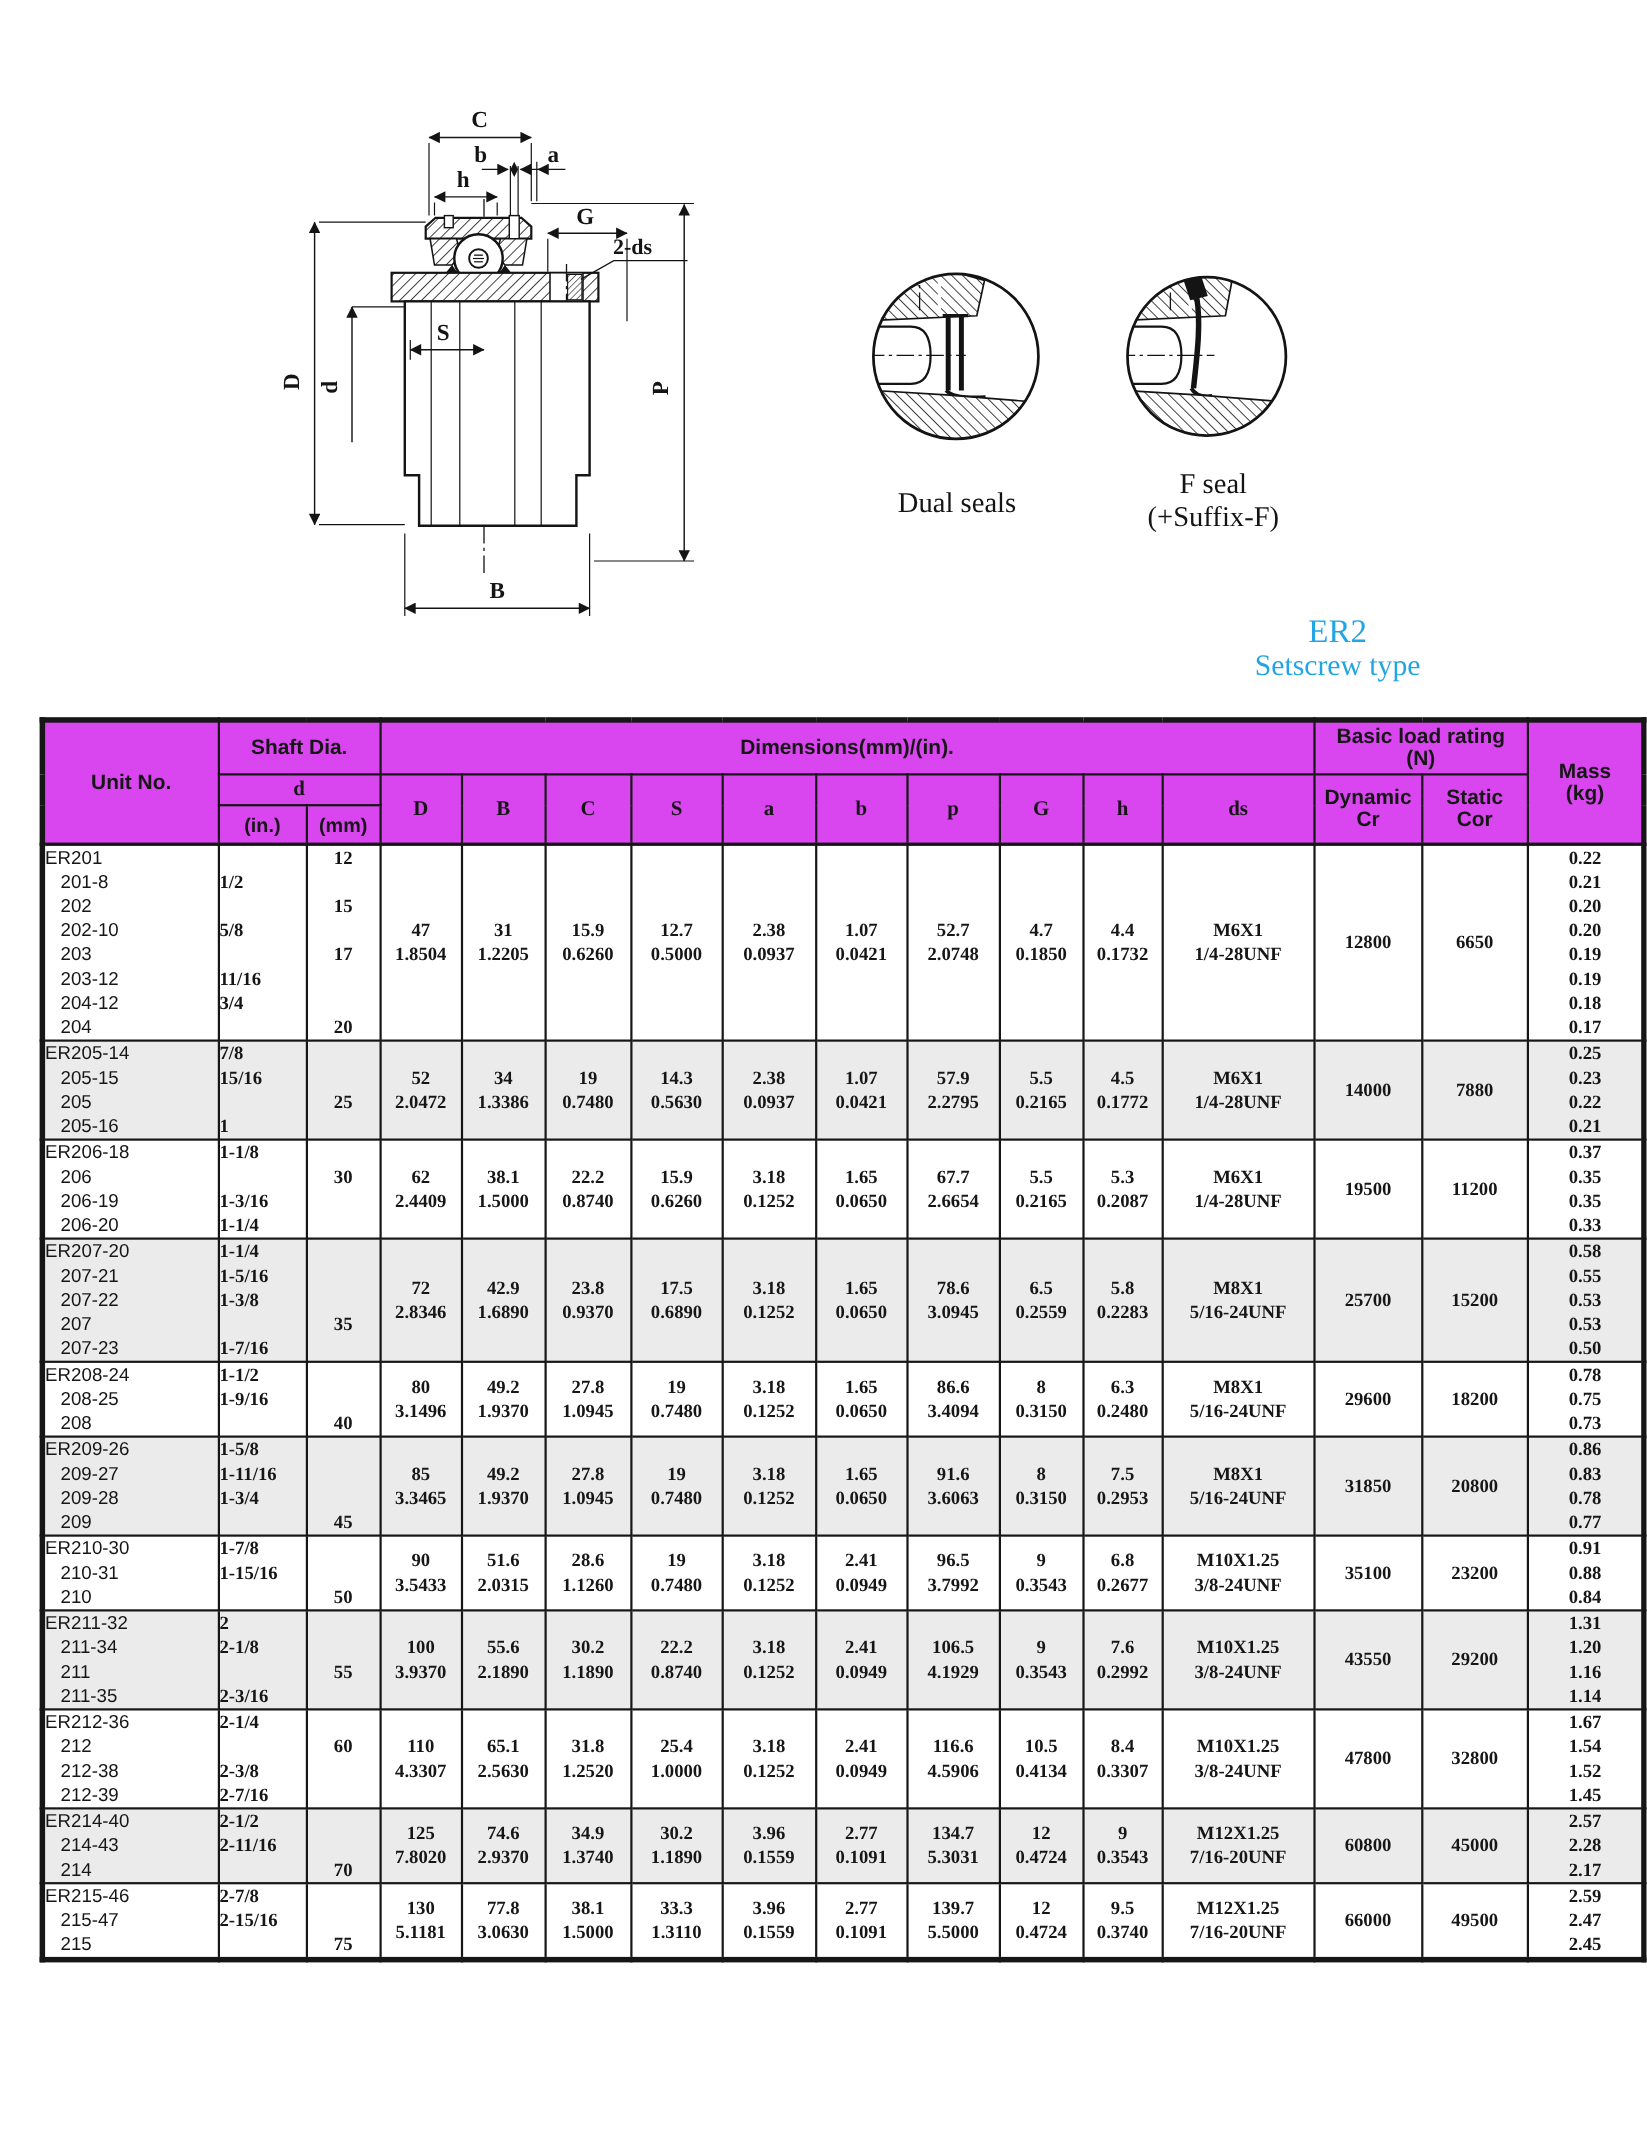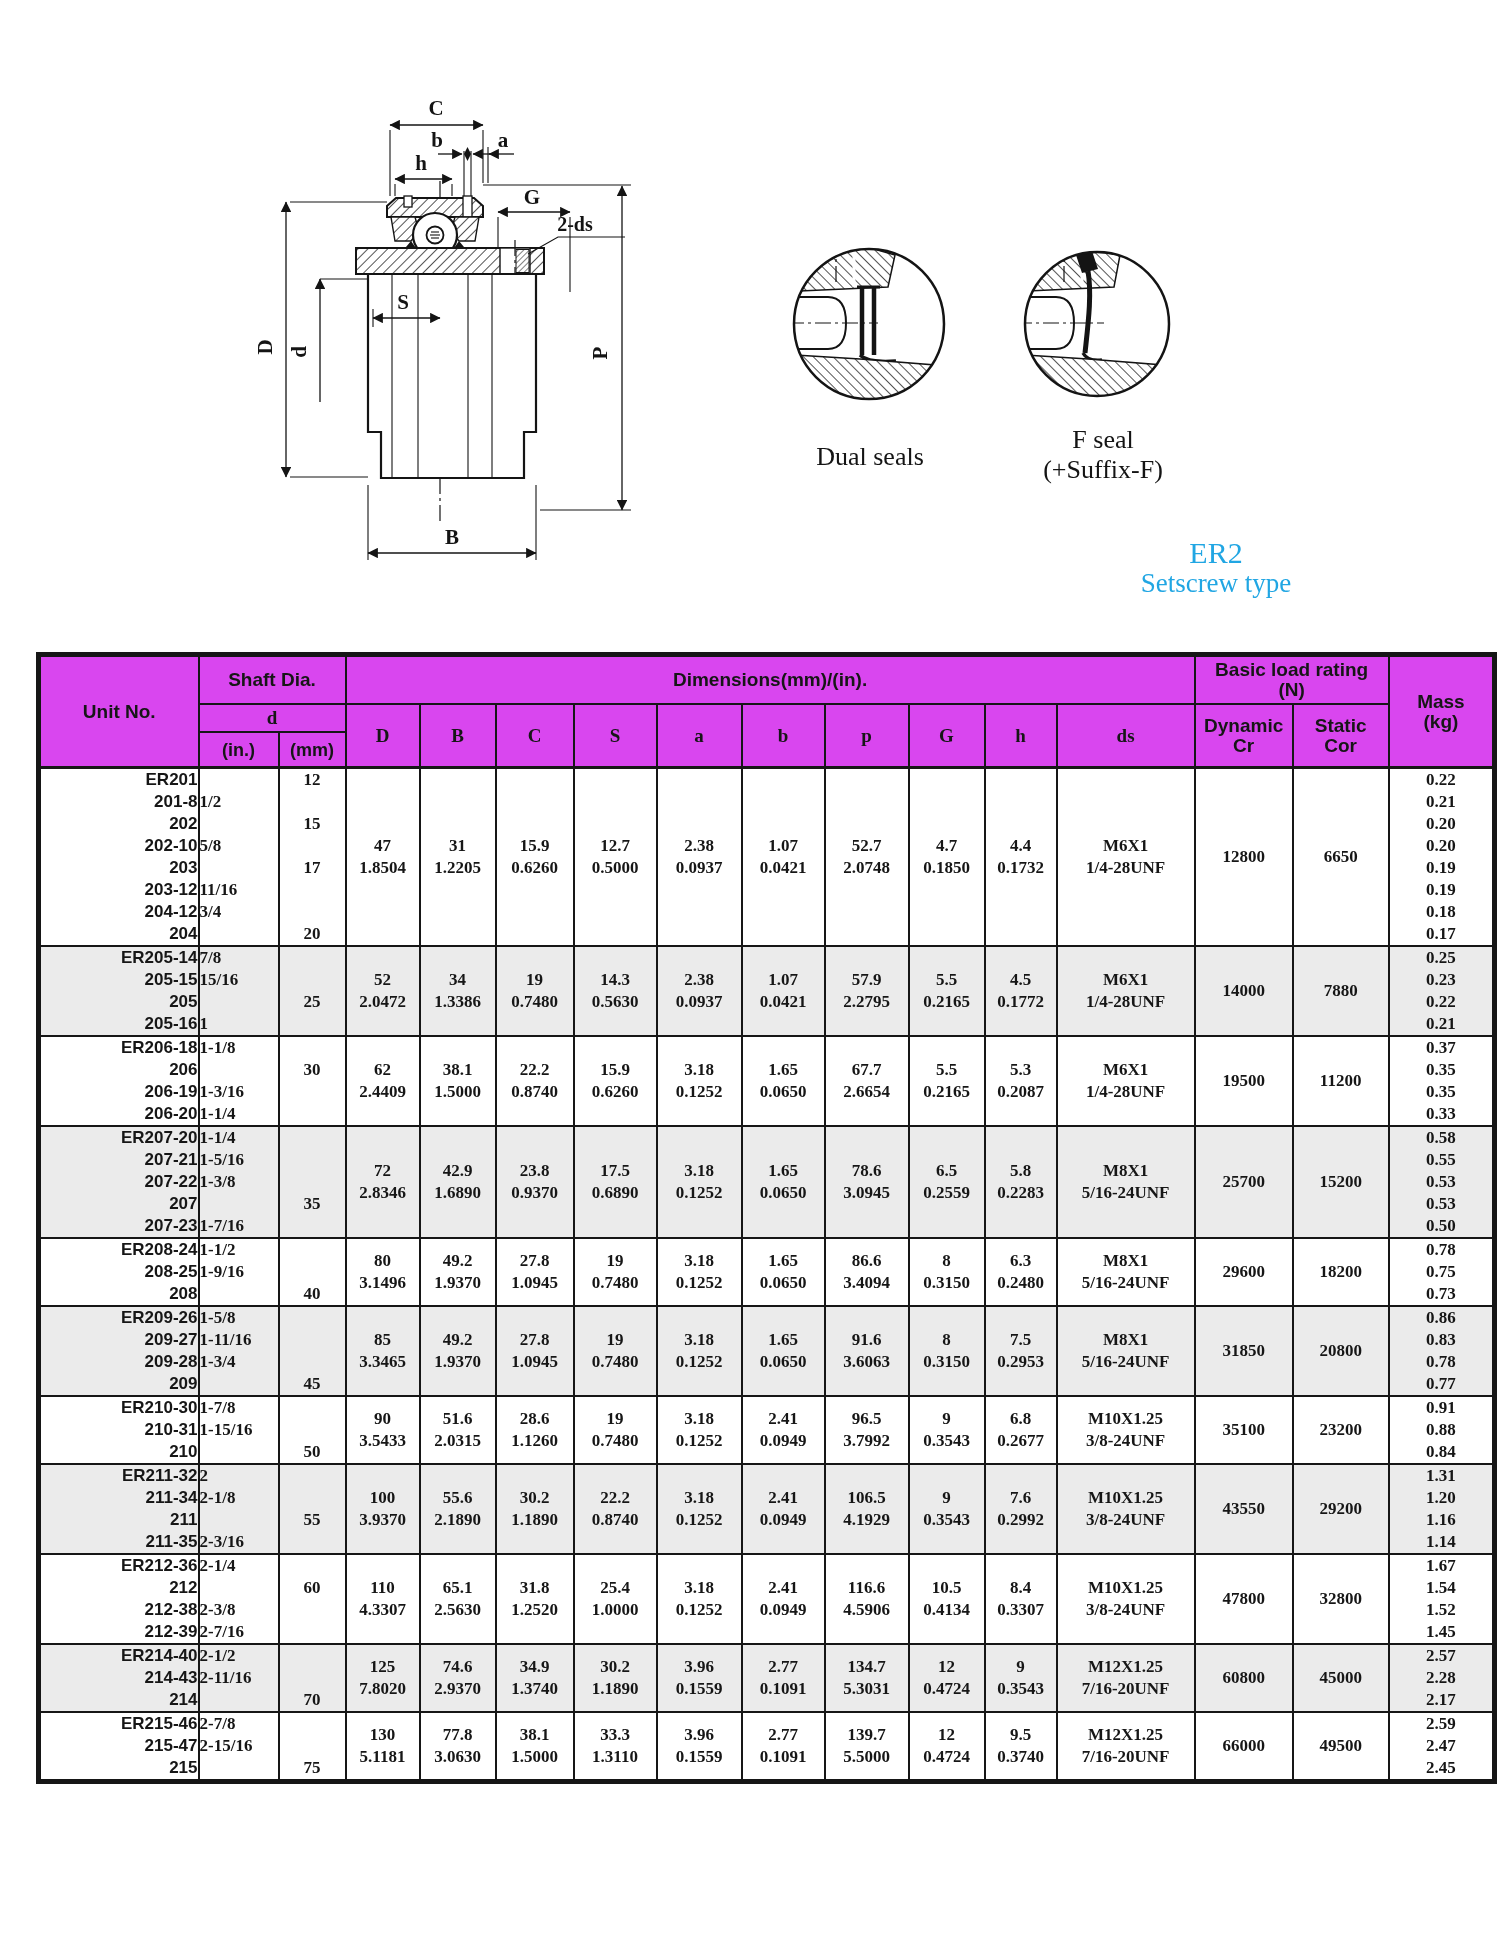--- a/index.html
+++ b/index.html
@@ -12,21 +12,21 @@
   .abs{position:absolute;}
   svg text{fill:#141414;}
   .dlab{font-family:"Liberation Serif",serif;font-size:21px;font-weight:bold;}
   .dlab2{font-family:"Liberation Serif",serif;font-size:20px;font-weight:bold;}
   .seal-cap{font-family:"Liberation Serif",serif;font-size:26px;}
   .dim{stroke:#141414;stroke-width:1.3;fill:none;}
   .ext{stroke:#141414;stroke-width:1.1;fill:none;}
   .cl{stroke:#141414;stroke-width:1.2;fill:none;stroke-dasharray:16 4 3 4;}
   
   .er-title{
-    position:absolute;left:1096px;top:536px;width:240px;text-align:center;
+    position:absolute;left:1096px;top:558px;width:240px;text-align:center;
     font-family:"Liberation Serif",serif;line-height:1.1;
   }
   .er-title .t1{font-size:30px;}
   .er-title .t2{font-size:27px;}
   
   table.spec{
     position:absolute;left:36px;top:652px;width:1456px;
     border-collapse:collapse;table-layout:fixed;
     border:5px solid #161616;
   }
@@ -35,21 +35,21 @@
     background:#d946ef;font-weight:bold;font-size:19px;line-height:20px;text-align:center;
   }
   table.spec thead tr.hA th{height:46px;}
   table.spec thead tr.hB th{height:26px;}
   table.spec thead tr.hC th{height:33px;font-size:18px;}
   table.spec thead{border-bottom:3px solid #161616;}
   th.serifhead{font-family:"Liberation Serif",serif;font-size:20px;}
   th.small2{font-size:18px;line-height:19px;}
   td{font-size:17px;}
   .ln{line-height:22px;height:22px;white-space:nowrap;}
-  td.unit{font-weight:bold;text-align:right;padding:4px 2px 4px 10px;}
+  td.unit{font-weight:normal;text-align:left;padding:4px 2px 4px 10px;}
   td.unit .ind{padding-left:14px;}
   td.inch{font-family:"Liberation Serif",serif;font-weight:bold;text-align:left;padding:4px 2px 4px 7px;}
   td.mm,td.mass,td.dim2,td.cr,td.cor{
     font-family:"Liberation Serif",serif;font-weight:bold;text-align:center;padding:4px 1px;
   }
   tr.shade td{background:#ebebeb;}
 </style>
 </head>
 <body>
 

